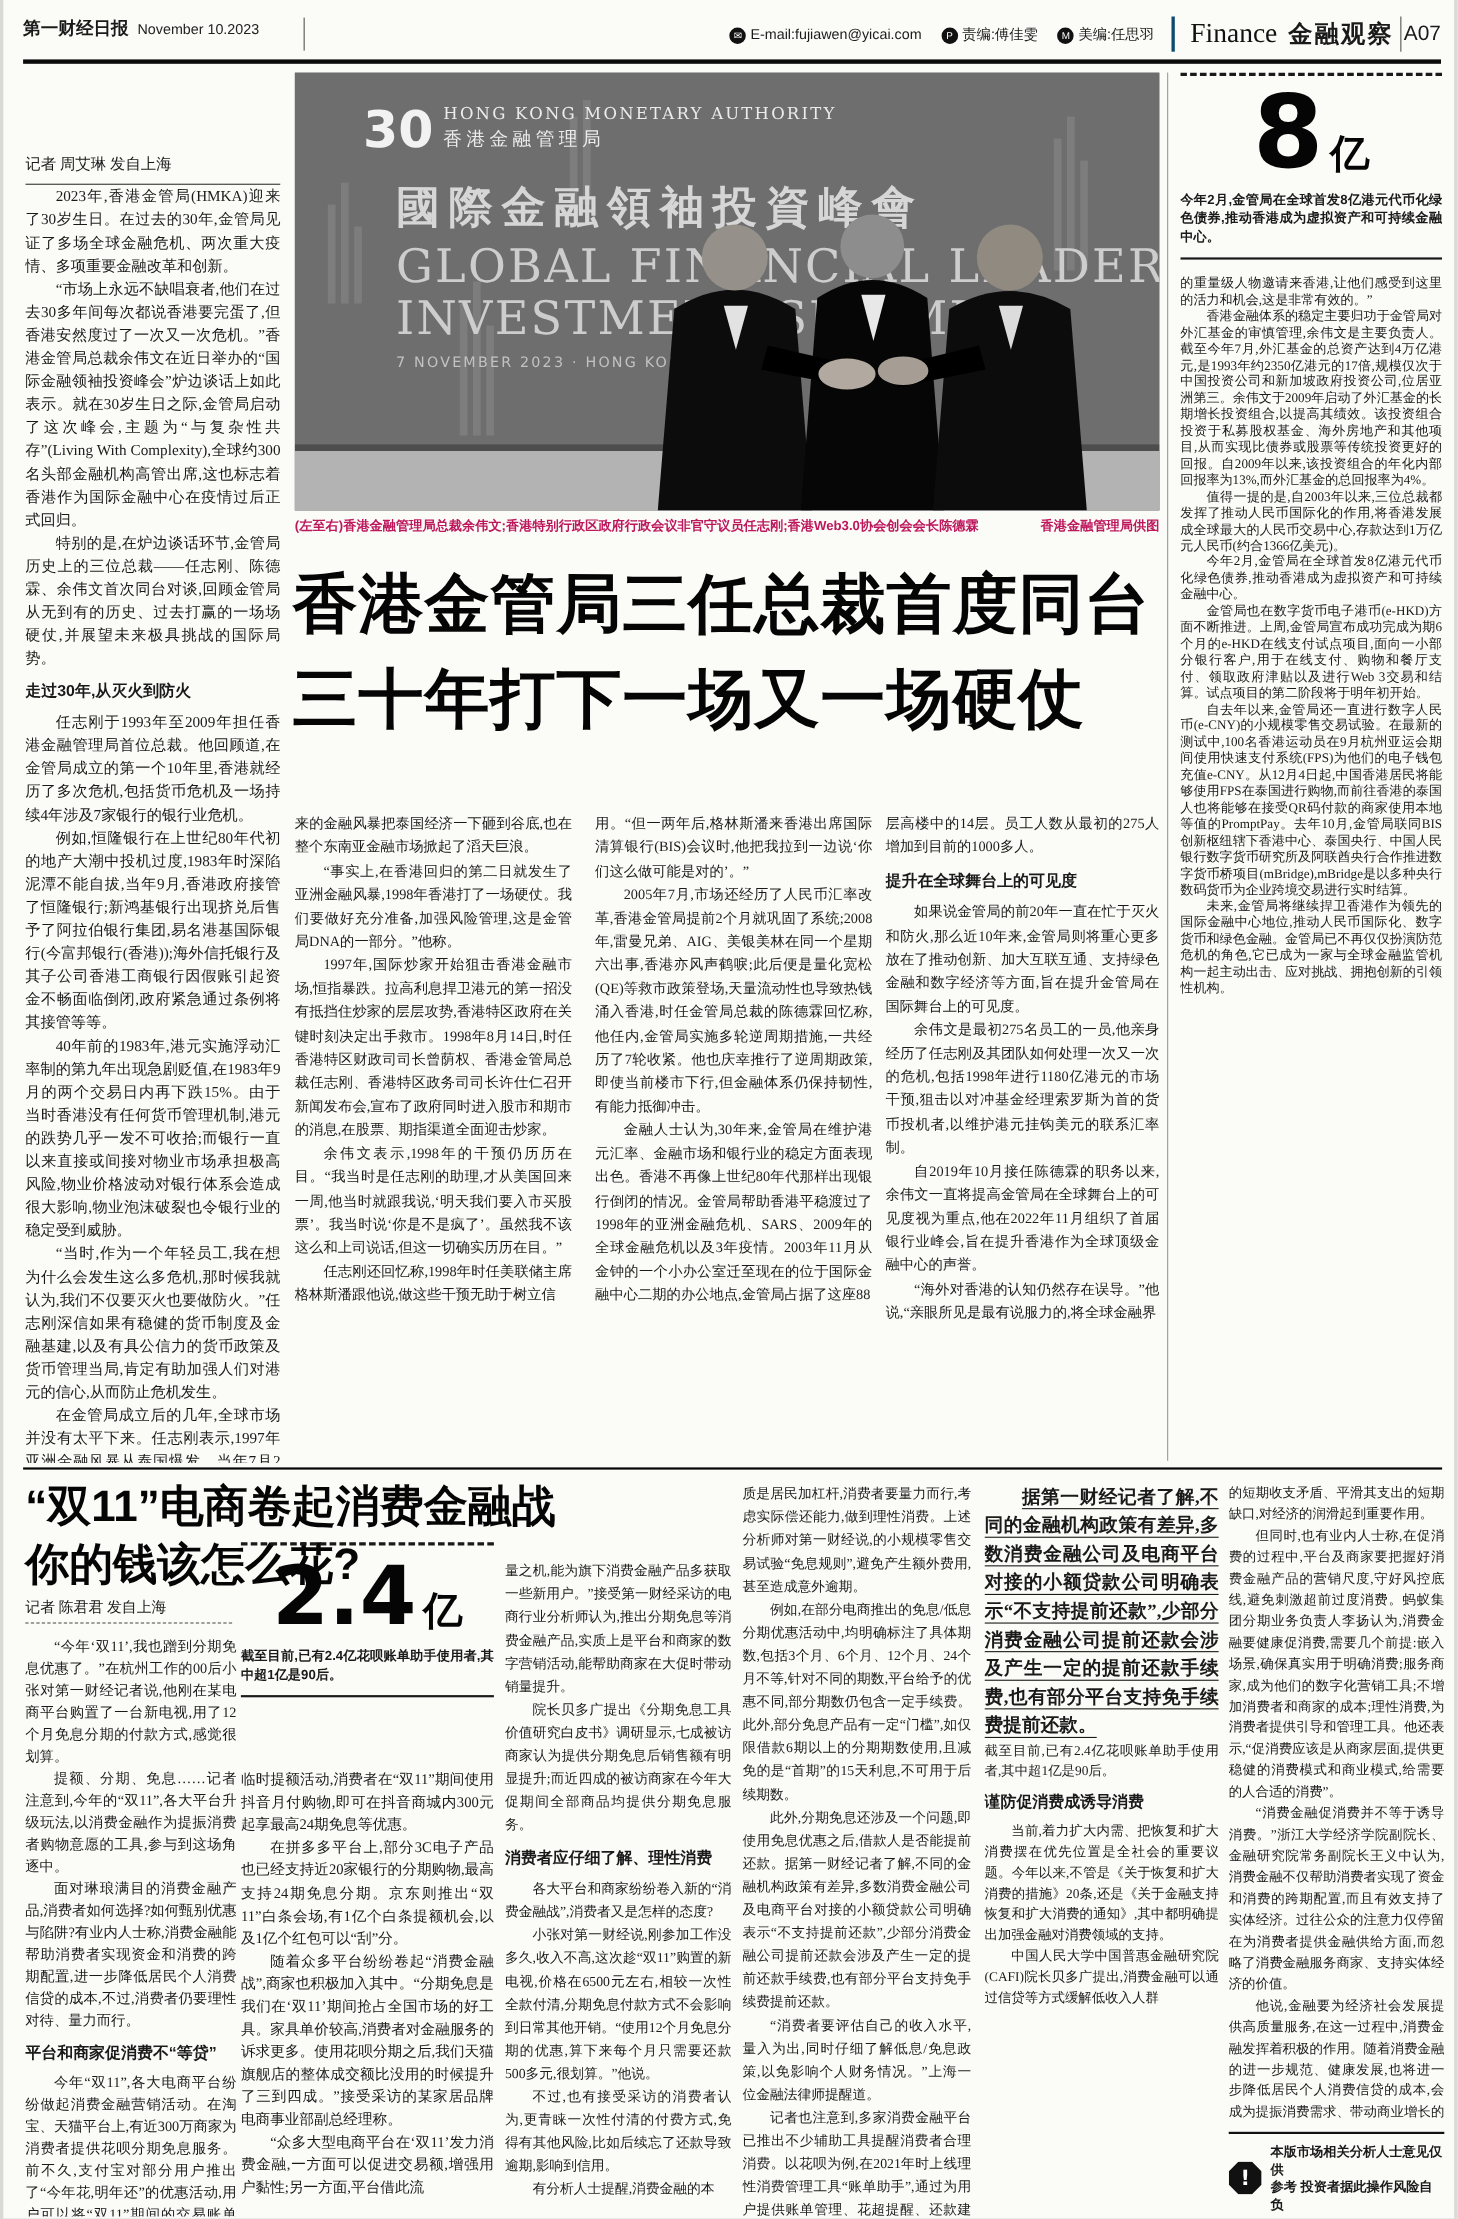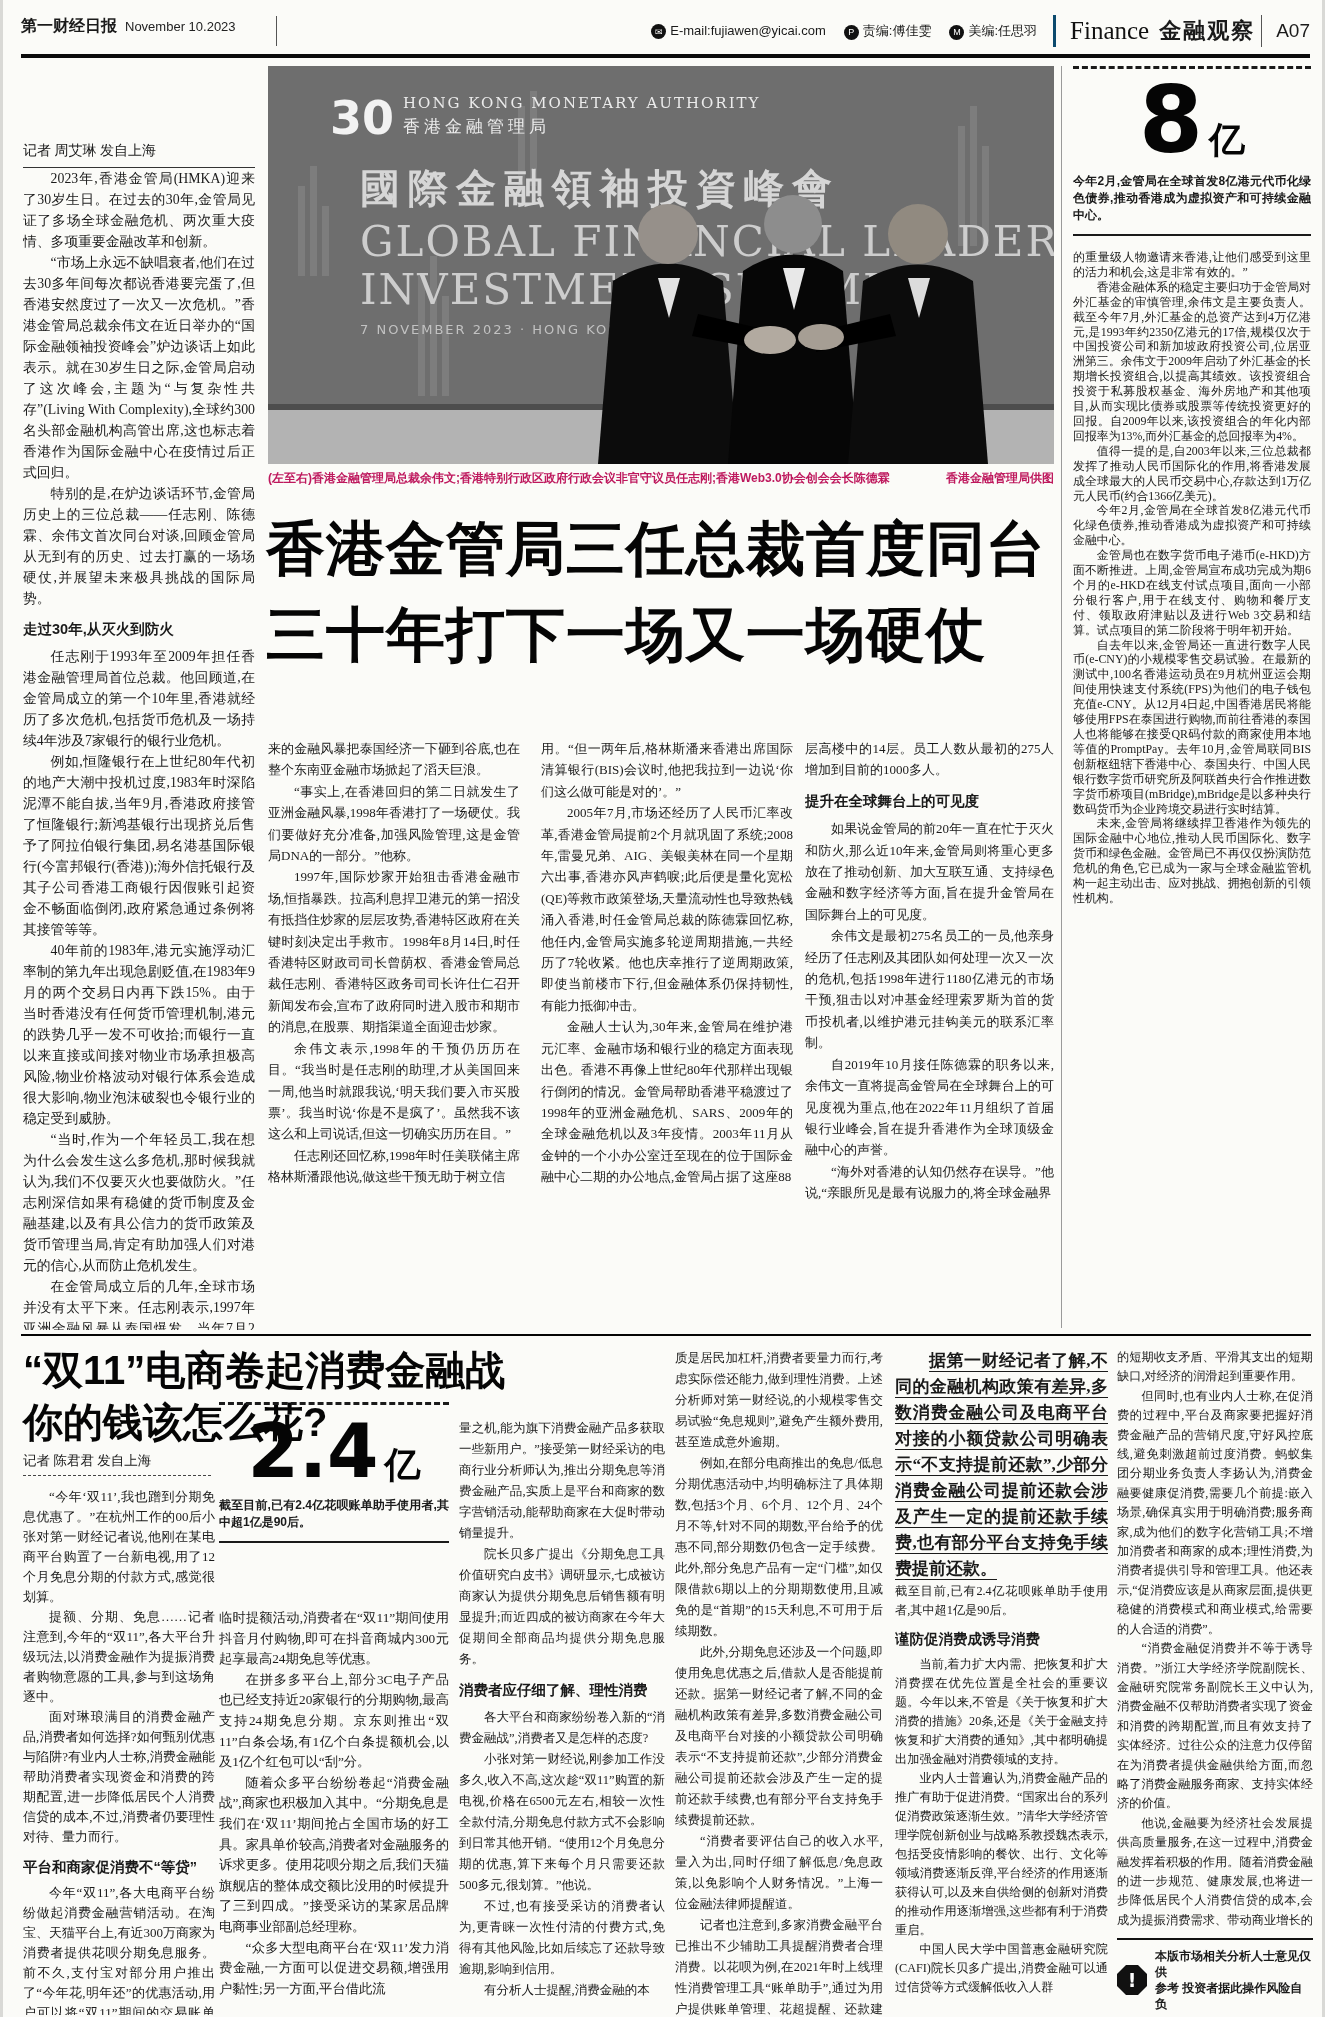--- a/index.html
+++ b/index.html
@@ -11,21 +11,21 @@
        font-family:"Liberation Sans","DejaVu Sans",sans-serif;}
   .hdr-left{display:flex;align-items:baseline;gap:8px;width:255px;border-right:1px solid #555;height:30px;}
   .paper-name{font-family:"Liberation Serif",serif;font-weight:bold;font-size:16px;}
   .paper-date{font-size:13px;color:#222;}
   .hdr-mid{flex:1;display:flex;justify-content:flex-end;align-items:center;gap:18px;padding-right:16px;font-size:13px;}
   .hdr-ico{display:inline-flex;width:15px;height:15px;border-radius:50%;background:#111;color:#fff;
            font-size:9px;align-items:center;justify-content:center;margin-right:4px;}
   .hdr-sec{display:flex;align-items:center;gap:10px;border-left:3px solid #0c4a6e;padding-left:14px;height:32px;}
   .sec-en{font-family:"Liberation Serif",serif;font-size:25px;color:#111;}
   .sec-cn{font-size:22px;font-weight:bold;letter-spacing:2px;}
-  .pageno{border-left:1px solid #555;padding-left:14px;margin-left:6px;font-size:19px;height:32px;display:flex;align-items:center;}
+  .pageno{border-left:1px solid #555;padding-left:2px;margin-left:6px;font-size:19px;height:32px;display:flex;align-items:center;}
   
   .col{position:absolute;overflow:hidden;text-align:justify;}
   .col p{margin:0;}
   .para{text-indent:2em;}
   .cont{text-indent:0;}
   .subhead{font-family:"Liberation Sans","DejaVu Sans",sans-serif;font-weight:bold;
            font-size:14.5px;margin:10px 0 6px 0;text-indent:0;}
   .pullquote{font-weight:bold;font-size:17px;line-height:26px;text-indent:2em;
              text-decoration:underline;text-underline-offset:5px;margin-bottom:10px;}
   .byline{font-size:14px;padding-bottom:6px;border-bottom:1px solid #333;margin-bottom:10px;text-indent:0;}
@@ -255,21 +255,20 @@
       <p class="para">例如,在部分电商推出的免息/低息分期优惠活动中,均明确标注了具体期数,包括3个月、6个月、12个月、24个月不等,针对不同的期数,平台给予的优惠不同,部分期数仍包含一定手续费。此外,部分免息产品有一定“门槛”,如仅限借款6期以上的分期期数使用,且减免的是“首期”的15天利息,不可用于后续期数。</p>
       <p class="para">此外,分期免息还涉及一个问题,即使用免息优惠之后,借款人是否能提前还款。据第一财经记者了解,不同的金融机构政策有差异,多数消费金融公司及电商平台对接的小额贷款公司明确表示“不支持提前还款”,少部分消费金融公司提前还款会涉及产生一定的提前还款手续费,也有部分平台支持免手续费提前还款。</p>
       <p class="para">“消费者要评估自己的收入水平,量入为出,同时仔细了解低息/免息政策,以免影响个人财务情况。”上海一位金融法律师提醒道。</p>
       <p class="para">记者也注意到,多家消费金融平台已推出不少辅助工具提醒消费者合理消费。以花呗为例,在2021年时上线理性消费管理工具“账单助手”,通过为用户提供账单管理、花超提醒、还款建议,为用户理性消费作出提示。</p>
     </div>
   <div class="col bcol5">
       <p class="pullquote">据第一财经记者了解,不同的金融机构政策有差异,多数消费金融公司及电商平台对接的小额贷款公司明确表示“不支持提前还款”,少部分消费金融公司提前还款会涉及产生一定的提前还款手续费,也有部分平台支持免手续费提前还款。</p>
       <p class="cont">截至目前,已有2.4亿花呗账单助手使用者,其中超1亿是90后。</p>
       <h4 class="subhead">谨防促消费成诱导消费</h4>
       <p class="para">当前,着力扩大内需、把恢复和扩大消费摆在优先位置是全社会的重要议题。今年以来,不管是《关于恢复和扩大消费的措施》20条,还是《关于金融支持恢复和扩大消费的通知》,其中都明确提出加强金融对消费领域的支持。</p>
-      <p class="para">业内人士普遍认为,消费金融产品的推广有助于促进消费。“国家出台的系列促消费政策逐渐生效。”清华大学经济管理学院创新创业与战略系教授魏杰表示,包括受疫情影响的餐饮、出行、文化等领域消费逐渐反弹,平台经济的作用逐渐获得认可,以及来自供给侧的创新对消费的推动作用逐渐增强,这些都有利于消费重启。</p>
       <p class="para">中国人民大学中国普惠金融研究院(CAFI)院长贝多广提出,消费金融可以通过信贷等方式缓解低收入人群</p>
     </div>
   <div class="col bcol6">
       <p class="cont">的短期收支矛盾、平滑其支出的短期缺口,对经济的润滑起到重要作用。</p>
       <p class="para">但同时,也有业内人士称,在促消费的过程中,平台及商家要把握好消费金融产品的营销尺度,守好风控底线,避免刺激超前过度消费。蚂蚁集团分期业务负责人李扬认为,消费金融要健康促消费,需要几个前提:嵌入场景,确保真实用于明确消费;服务商家,成为他们的数字化营销工具;不增加消费者和商家的成本;理性消费,为消费者提供引导和管理工具。他还表示,“促消费应该是从商家层面,提供更稳健的消费模式和商业模式,给需要的人合适的消费”。</p>
       <p class="para">“消费金融促消费并不等于诱导消费。”浙江大学经济学院副院长、金融研究院常务副院长王义中认为,消费金融不仅帮助消费者实现了资金和消费的跨期配置,而且有效支持了实体经济。过往公众的注意力仅停留在为消费者提供金融供给方面,而忽略了消费金融服务商家、支持实体经济的价值。</p>
       <p class="para">他说,金融要为经济社会发展提供高质量服务,在这一过程中,消费金融发挥着积极的作用。随着消费金融的进一步规范、健康发展,也将进一步降低居民个人消费信贷的成本,会成为提振消费需求、带动商业增长的重要动能。</p>
     </div>
 
   <div class="notice">

